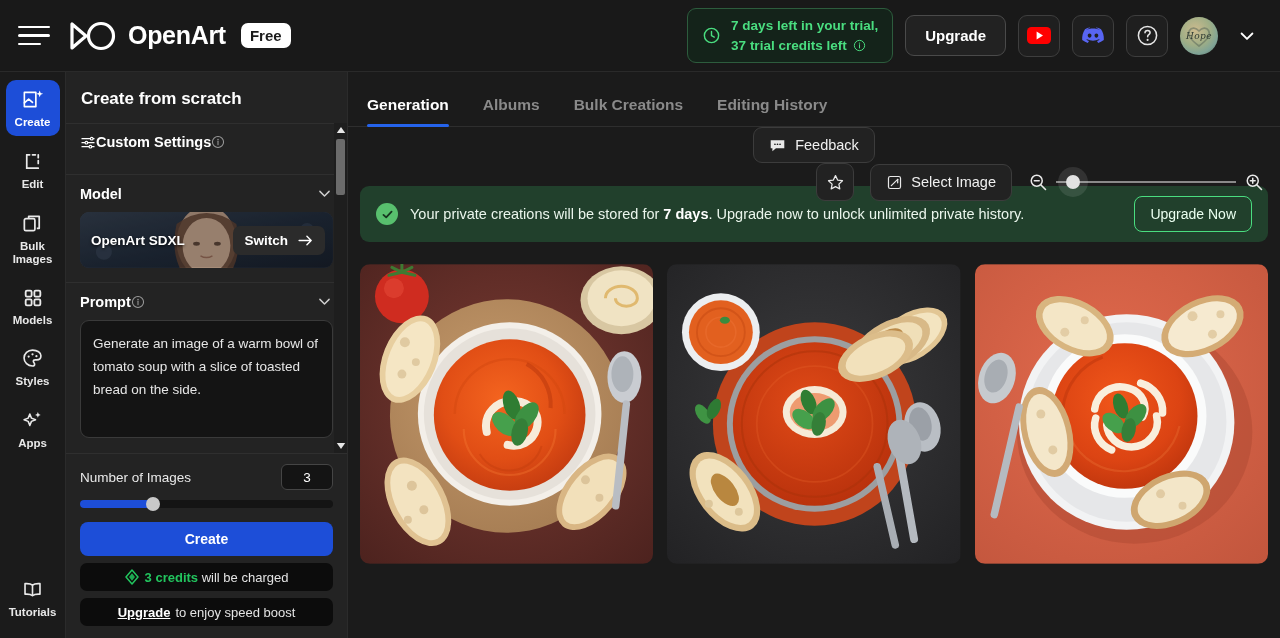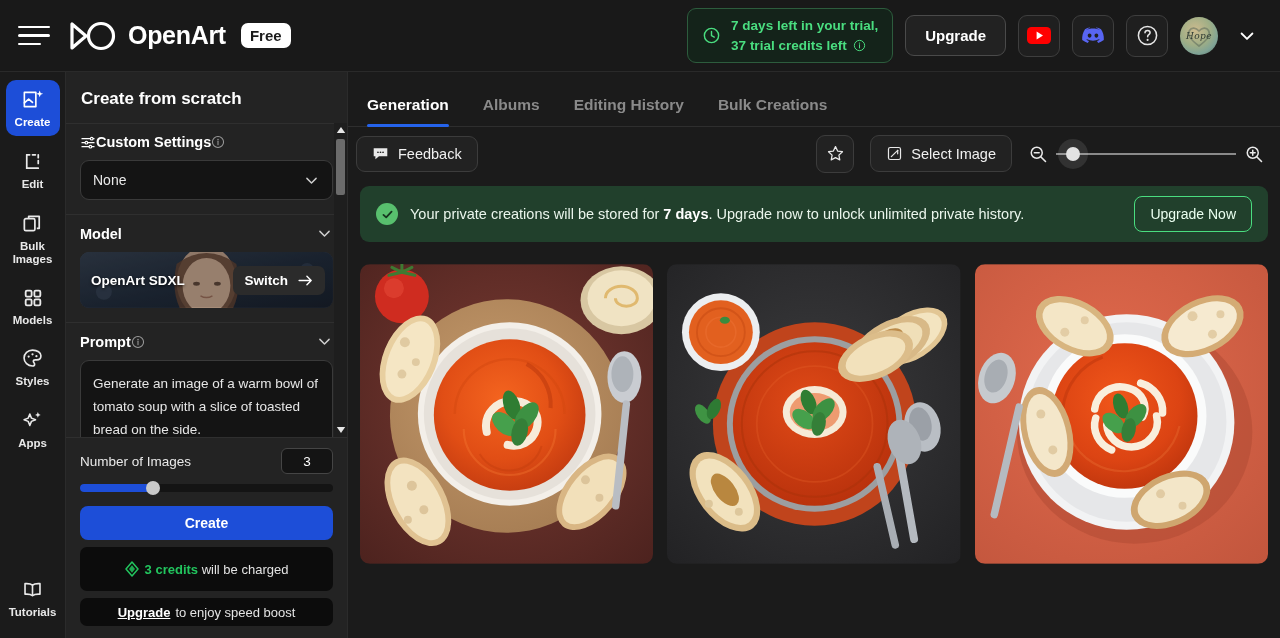--- a/index.html
+++ b/index.html
@@ -130,39 +130,39 @@
   }
   .slider { position:relative; height:8px; background:#141414; border-radius:5px; cursor:pointer; }
   .slider .fill { position:absolute; left:0; top:0; height:8px; background:#1d4ed8; border-radius:5px; width:29%; }
   .slider .knob { position:absolute; top:-3px; left:26%; width:14px; height:14px; border-radius:50%; background:#c9c9c9; }
   .create-btn {
     margin-top:14px; height:34px; background:#1d4ed8; border-radius:8px;
     display:flex; align-items:center; justify-content:center;
     font-size:14px; font-weight:bold; color:#fff; cursor:pointer;
   }
   .credit-bar {
-    margin-top:7px; height:44px; background:#0c0c0c; border-radius:7px;
+    margin-top:7px; height:28px; background:#0c0c0c; border-radius:7px;
     display:flex; align-items:center; justify-content:center; gap:6px;
     font-size:13px; color:#e3e3e3;
   }
   .credit-bar b { color:#22c55e; }
   .boost-bar {
     margin-top:7px; height:28px; background:#0c0c0c; border-radius:7px;
     display:flex; align-items:center; justify-content:center; gap:5px;
     font-size:13px; color:#e3e3e3; cursor:pointer;
   }
   .boost-bar u { font-weight:bold; color:#fff; }
 
   
   .main { position:absolute; top:72px; left:348px; width:932px; height:566px; background:#1b1b1b; }
   .tabs { display:flex; gap:34px; padding:0 19px; border-bottom:1px solid #2e2e2e; height:55px; align-items:flex-end; }
   .tab { font-size:15.5px; font-weight:bold; color:#8a8a8a; padding-bottom:12px; cursor:pointer; position:relative; }
   .tab.active { color:#fff; }
   .tab.active::after { content:""; position:absolute; left:0; right:0; bottom:-1px; height:3px; background:#2563eb; border-radius:2px; }
-  .toolbar { display:flex; align-items:center; height:53px; padding:0 8px 0 8px; }
+  .toolbar { display:flex; align-items:center; height:53px; padding:0 8px 0 8px;flex-direction:column; }
   .fb-btn {
     display:flex; align-items:center; gap:9px; border:1px solid #3c3c3c; border-radius:9px;
     background:#222; padding:9px 15px; font-size:14.5px; color:#f0f0f0; cursor:pointer;
   }
   .tb-right { margin-left:auto; display:flex; align-items:center; gap:16px; padding-right:8px; }
   .sq-btn { width:38px; height:38px; border:1px solid #3c3c3c; border-radius:9px; background:#222; display:flex; align-items:center; justify-content:center; cursor:pointer; }
   .sel-btn { display:flex; align-items:center; gap:8px; border:1px solid #3c3c3c; border-radius:9px; background:#222; padding:9px 15px; font-size:14.5px; color:#f0f0f0; cursor:pointer; }
   .zoom-wrap { display:flex; align-items:center; gap:8px; }
   .zoom-slider { position:relative; width:180px; height:2px; background:#8a8a8a; cursor:pointer; }
   .zoom-slider .zknob { position:absolute; top:-6px; left:10px; width:14px; height:14px; border-radius:50%; background:#e2e2e2; }
@@ -347,26 +347,20 @@
             <circle cx="17.6" cy="7" r="2"></circle>
               <circle cx="9.6" cy="13" r="2"></circle>
               <circle cx="15.6" cy="19" r="2"></circle>
           </g>
         </svg>
         <span class="sec-head-title">Custom Settings</span>
         <svg width="14" height="14" viewBox="0 0 24 24">
           <circle cx="12" cy="12" r="9.5" fill="none" stroke="#9b9b9b" stroke-width="1.8"></circle>
           <circle cx="12" cy="7.6" r="1.3" fill="#9b9b9b"></circle>
           <path d="M12 10.5 L12 16.5" stroke="#9b9b9b" stroke-width="1.8" stroke-linecap="round"></path>
-        </svg>
-      </div>
-      <div class="select-box">
-        <span class="val">None</span>
-        <svg class="caret" width="17" height="17" viewBox="0 0 24 24">
-          <path d="M5.5 9 L12 15.5 L18.5 9" fill="none" stroke="#cfcfcf" stroke-width="2" stroke-linecap="round" stroke-linejoin="round"></path>
         </svg>
       </div>
     </div>
 
     <div class="sec">
       <div class="sec-head">
         <span class="sec-head-title">Model</span>
         <svg class="caret" width="17" height="17" viewBox="0 0 24 24">
           <path d="M5.5 9 L12 15.5 L18.5 9" fill="none" stroke="#cfcfcf" stroke-width="2" stroke-linecap="round" stroke-linejoin="round"></path>
         </svg>
@@ -458,22 +452,22 @@
         <span> to enjoy speed boost</span>
     </div>
   </div>
 </div>
 
 <div class="main">
 
   <div class="tabs">
     <div class="tab active">Generation</div>
     <div class="tab">Albums</div>
+    <div class="tab">Bulk Creations</div>
     <div class="tab">Editing History</div>
-    <div class="tab">Bulk Creations</div>
   </div>
 
   <div class="toolbar">
     <div class="fb-btn">
       <svg width="17" height="15" viewBox="0 0 20 17">
         <path d="M2 2.2h16v9.4H8.2L4 15.2v-3.6H2z" fill="#e9e9e9"></path>
         <g fill="#222">
             <circle cx="7" cy="7" r="1"></circle>
             <circle cx="10" cy="7" r="1"></circle>
             <circle cx="13" cy="7" r="1"></circle>

